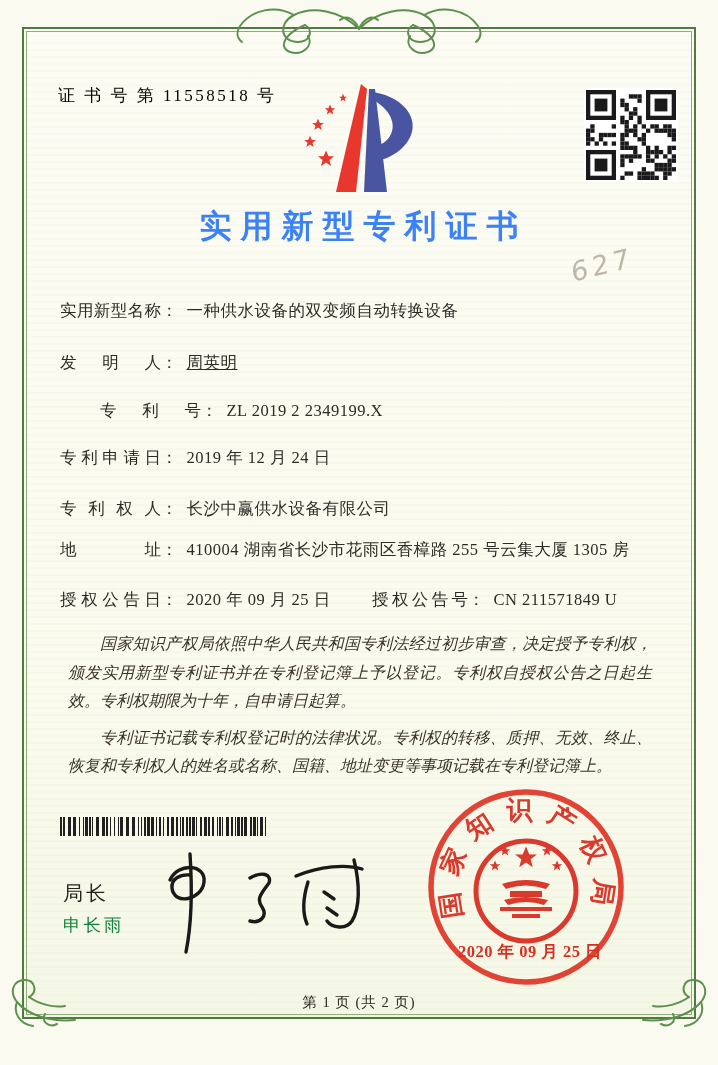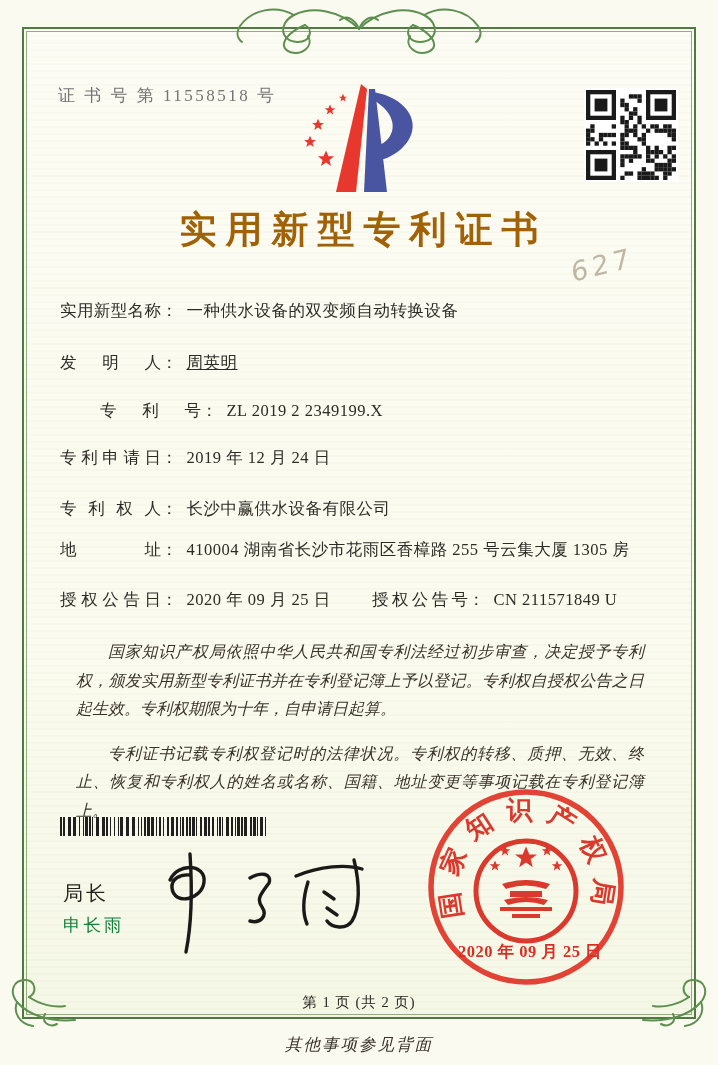--- a/index.html
+++ b/index.html
@@ -16,45 +16,45 @@
     background:
       repeating-linear-gradient(0deg, rgba(130,165,100,.035) 0 2px, transparent 2px 7px),
       linear-gradient(180deg,#fdfcf4 0%,#fbfbef 60%,#f5f7e6 100%);
   }
   .frame-inner{
     position:absolute;left:2px;top:2px;right:2px;bottom:2px;
     border:1px solid #8fae7b;
   }
   .orn{position:absolute;}
   .cert-no{
-    position:absolute;left:58px;top:84px;font-size:17px;letter-spacing:2.5px;color:#737373;
+    position:absolute;left:58px;top:84px;font-size:17px;letter-spacing:2.5px;color:#000000;
   }
   .logo{position:absolute;left:288px;top:80px;width:146px;height:116px;}
   .qr{position:absolute;left:584px;top:88px;width:94px;height:94px;}
   .title{
     position:absolute;left:0;right:0;top:205px;text-align:center;
-    font-size:37px;font-weight:700;letter-spacing:9px;text-indent:9px;color:#a16207;
+    font-size:32px;font-weight:700;letter-spacing:9px;text-indent:9px;color:#3b82f6;
   }
   .pencil{
     position:absolute;left:570px;top:246px;width:90px;
     font-family:"DejaVu Sans",sans-serif;font-size:27px;color:#b5ab99;
     transform:rotate(-14deg) skewX(-8deg);letter-spacing:4px;opacity:.85;
   }
   .row{position:absolute;left:60px;right:36px;height:24px;font-size:16.5px;white-space:nowrap;}
   .flabel{display:inline-block;width:101px;text-align:justify;text-align-last:justify;vertical-align:top;}
   .colon{display:inline-block;}
   .fvalue{margin-left:9px;letter-spacing:.5px;}
   .pair2{position:absolute;left:312px;top:0;}
   .pair2 .flabel{width:96px;}
   .body-text{
     position:absolute;left:60px;width:600px;top:622px;
     font-size:16px;line-height:28.6px;text-align:justify;color:#39322a;
     font-style:italic;
   }
-  .body-text p{margin:16px;text-indent:2em;}
+  .body-text p{margin:8px;text-indent:2em;}
   .barcode{position:absolute;left:60px;top:817px;width:208px;height:19px;}
   .signer-title{position:absolute;left:63px;top:880px;font-size:20px;letter-spacing:3px;color:#26221d;}
   .signer-name{position:absolute;left:63px;top:913px;font-size:17.5px;letter-spacing:3px;color:#15803d;}
   .signature{position:absolute;left:128px;top:850px;width:256px;height:106px;}
   .seal{position:absolute;left:421px;top:788px;width:210px;height:202px;opacity:.95;}
   .seal-date{
     position:absolute;left:440px;top:941px;width:180px;text-align:center;
     color:#d92f23;font-size:16.5px;font-weight:700;letter-spacing:.5px;
   }
   .page-num{position:absolute;left:0;right:0;top:993px;text-align:center;font-size:14.5px;letter-spacing:1px;color:#2b2722;}
@@ -382,15 +382,14 @@
       <path d="M81,96 Q105,88 129,96 L125,101 Q105,94 85,101 Z"></path>
       <rect x="89" y="103" width="32" height="6"></rect>
       <path d="M83,112 Q105,106 127,112 L123,117 Q105,111 87,117 Z"></path>
       <rect x="79" y="119" width="52" height="4"></rect>
       <rect x="91" y="126" width="28" height="4"></rect>
     </g>
   </svg>
   <div class="seal-date">2020 年 09 月 25 日</div>
 
   <div class="page-num">第 1 页 (共 2 页)</div>
-  <div class="back-note">其他事项参见背面</div>
 
 </div>
 
 </body></html>

